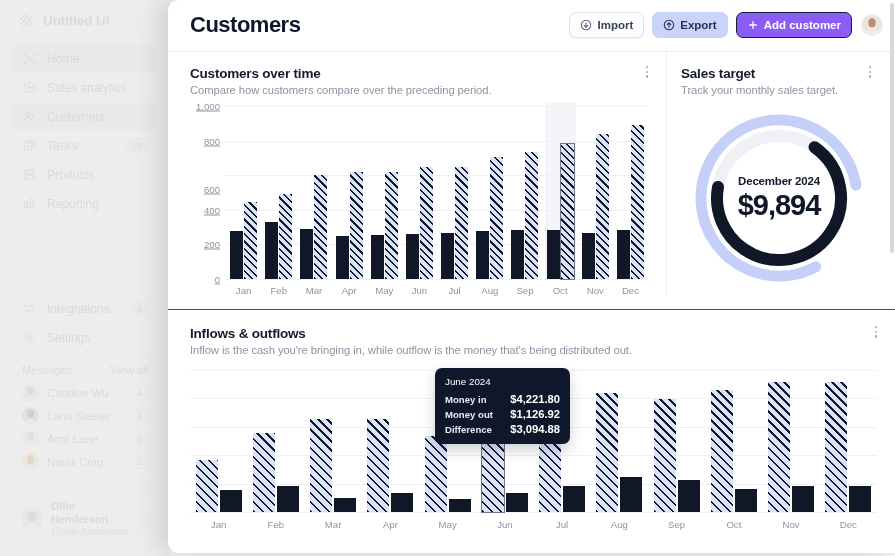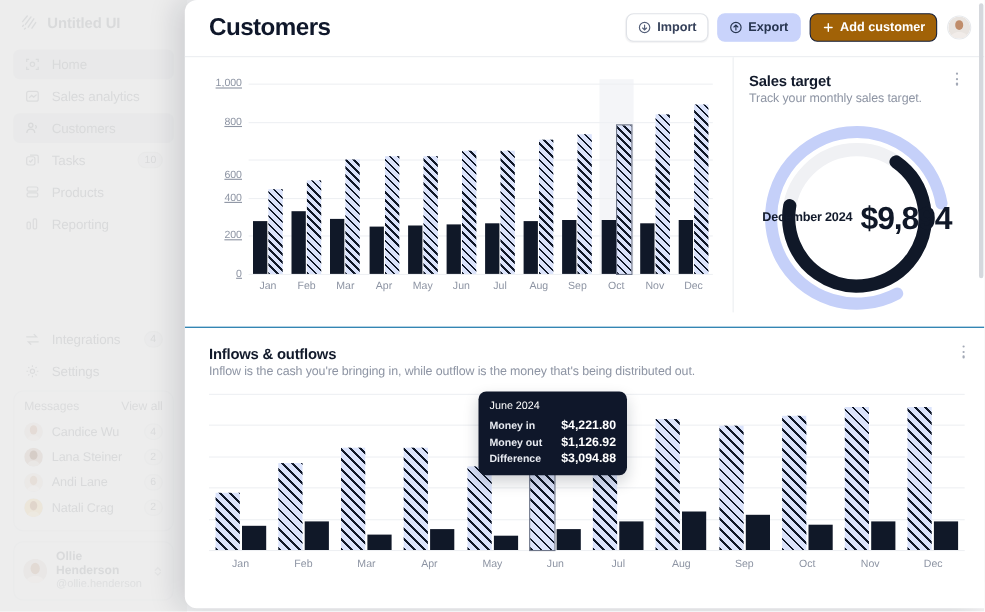--- a/index.html
+++ b/index.html
@@ -70,21 +70,21 @@
   }
 
   .topbar { display:flex; align-items:center; padding:8px 12px 0 22px; height:42px; }
   .page-title { font-size:22px; font-weight:600; color:#0f172a; letter-spacing:-0.5px; flex:1; }
   .btn {
     display:inline-flex; align-items:center; gap:5px; height:26px; padding:0 10px;
     border-radius:7px; font-size:11.5px; font-weight:600; cursor:pointer; white-space:nowrap;
   }
   .btn-import { background:#fff; border:1px solid #dfe2e7; color:#36415a; box-shadow:0 1px 1px rgba(16,24,40,0.05); }
   .btn-export { background:#c9d3fb; border:1px solid #c9d3fb; color:#26344f; }
-  .btn-add { background:#a16207; border:1px solid #16203a; color:#ffffff; }
+  .btn-add { background:#8b5cf6; border:1px solid #16203a; color:#ffffff; }
   .btn svg { display:block; }
   .topav { width:22px; height:22px; border-radius:50%; overflow:hidden; margin-left:9px; border:1px solid #e7e9ec; }
 
   .divider { height:1px; background:#eceef1; margin:9px 0 0; }
 
   .cards { display:flex; }
   .card-left { width:498px; padding:14px 12px 0 22px; }
   .card-right { flex:1; padding:14px 18px 0 14px; border-left:1px solid #eceef1; position:relative; }
 
   .card-head { display:flex; align-items:flex-start; }
@@ -107,21 +107,21 @@
     background-color:#dbe3fb;
     background-image:repeating-linear-gradient(45deg,#101828 0 1.6px,transparent 1.6px 5.2px);
   }
   .g1.hl .bar-str { outline:1px solid #6e7689; }
   .xlabs1 { position:absolute; left:36px; right:6px; bottom:0; display:flex; }
   .xlabs1 span { flex:1; text-align:center; font-size:9.6px; color:#8d94a3; }
 
   
   .donut-wrap { margin-top:16px; display:flex; justify-content:center; }
   .donut { position:relative; width:172px; height:172px; }
-  .donut-center { position:absolute; inset:0; display:flex; flex-direction:row; align-items:center; justify-content:space-between; }
+  .donut-center { position:absolute; inset:0; display:flex; flex-direction:column; align-items:center; justify-content:center; }
   .donut-month { font-size:11.5px; font-weight:600; color:#121a2b; letter-spacing:-0.2px; }
   .donut-amt { font-size:29px; font-weight:600; color:#101828; letter-spacing:-1px; line-height:34px; margin-top:1px; }
 
   
   .sec2 { padding:16px 12px 0 22px; border-top:1px solid #0369a1; margin-top:13px; position:relative; }
   .chart2-wrap { position:relative; margin-top:14px; height:160px; }
   .grid2 { position:absolute; left:0; right:6px; height:1px; background:#eef0f3; }
   .plot2 { position:absolute; left:0; right:6px; top:0; bottom:18px; display:flex; align-items:flex-end; }
   .g2 { flex:1; display:flex; align-items:flex-end; justify-content:center; gap:2px; height:100%; position:relative; }
   .b2-str {
@@ -328,20 +328,31 @@
             <path d="M2.6 24c0-4.6 4.2-7 9.4-7s9.4 2.4 9.4 7z" fill="#f1ece9"></path>
           </svg>
       </span>
     </div>
 
     <div class="divider"></div>
 
     <div class="cards">
 
       <div class="card-left">
+        <div class="card-head">
+          <div class="card-titles">
+            <div class="card-title">Customers over time</div>
+            <div class="card-sub">Compare how customers compare over the preceding period.</div>
+          </div>
+          <div class="dots">
+              <i></i>
+              <i></i>
+              <i></i>
+            </div>
+        </div>
 
         <div class="chart1-wrap" id="chart1">
             <div class="plot1">
               <div class="g1">
                 <div class="bar-dark" style="height: 47.575px;"></div>
                 <div class="bar-str" style="height: 77.331px;"></div>
               </div>
               <div class="g1">
                 <div class="bar-dark" style="height: 57.436px;"></div>
                 <div class="bar-str" style="height: 84.77px;"></div>

